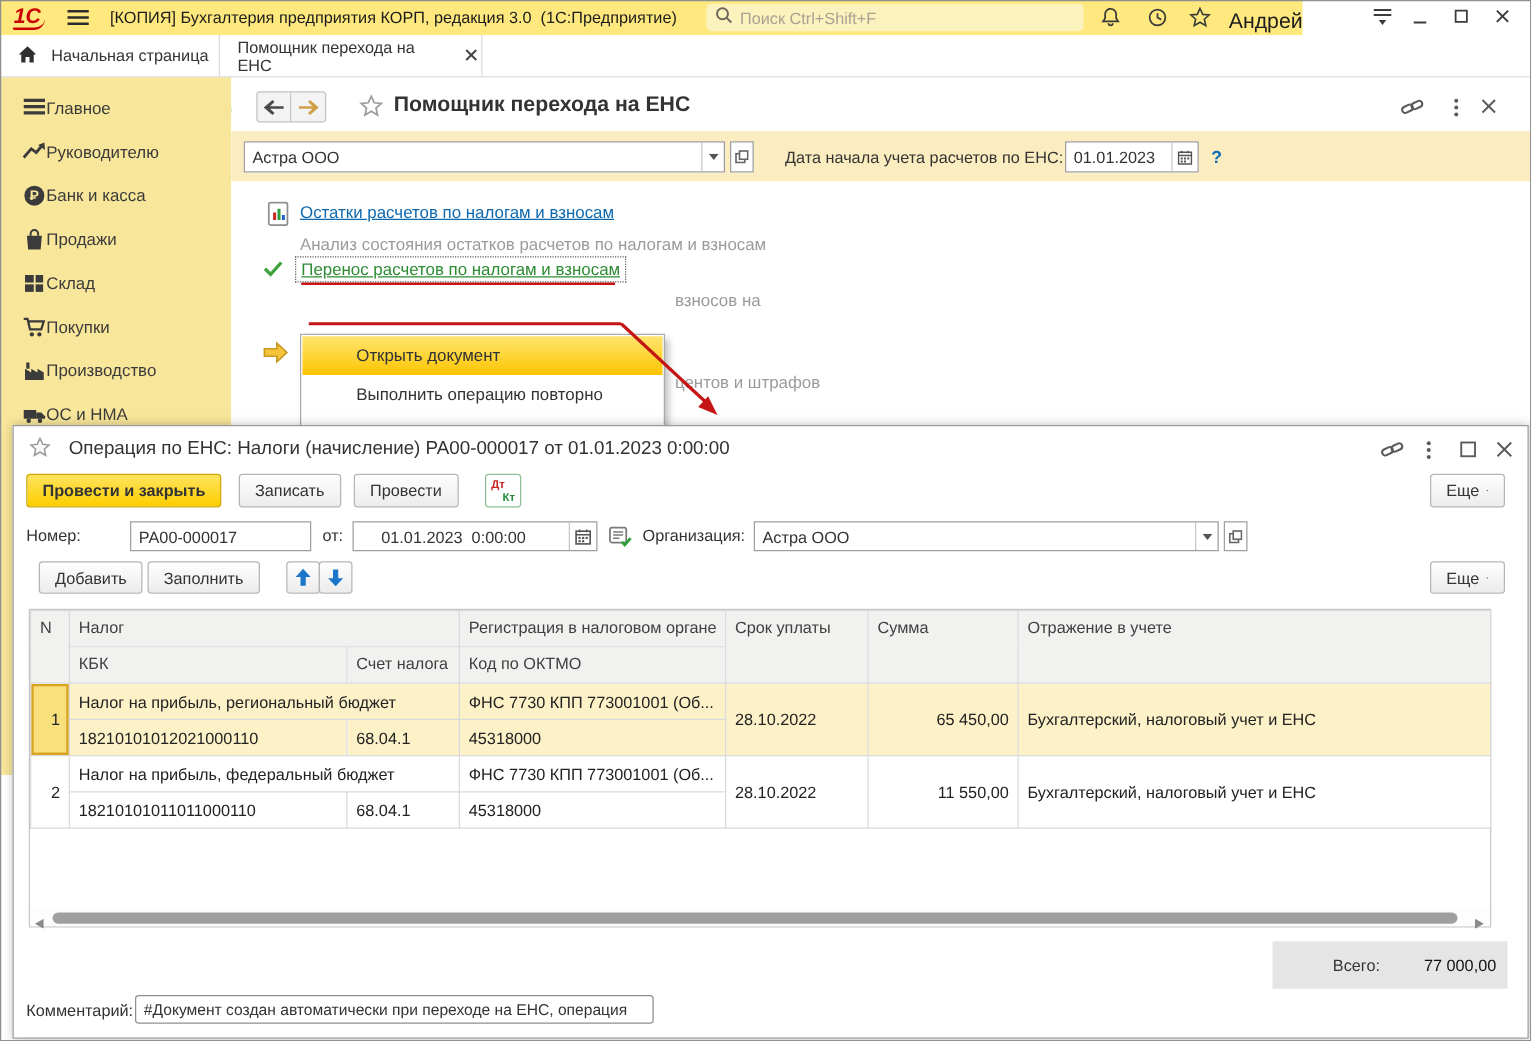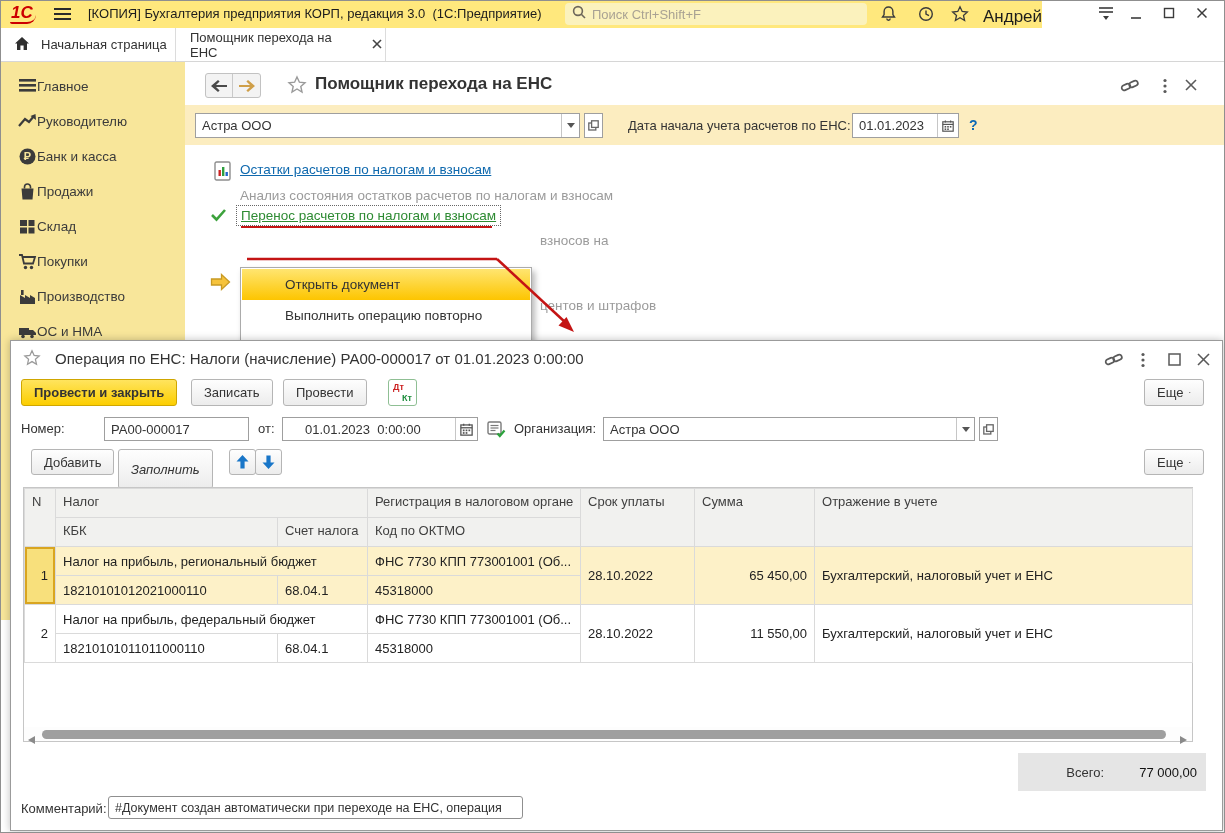--- a/index.html
+++ b/index.html
@@ -469,21 +469,21 @@
     </div>
   </div>
   <div class="mini-btn" style="left:968px; top:76px; height:24px;">
     <svg width="11" height="11" viewBox="0 0 11 11">
         <rect x="0.8" y="3" width="7" height="7" fill="none" stroke="#666" stroke-width="1.3"></rect>
         <rect x="3.6" y="0.8" width="6.6" height="6.6" fill="#fff" stroke="#666" stroke-width="1.3"></rect>
       </svg>
   </div>
 
   <button class="btn" style="left:20px; top:108px; height:26px;">Добавить</button>
-  <button class="btn" style="left:107px; top:108px; height:40px;font-style:italic;">Заполнить</button>
+  <button class="btn" style="left:107px; top:108px; height:26px;">Заполнить</button>
   <button class="btn" style="left:218px; top:108px; width:27px; height:26px; padding:0;">
     <svg width="13" height="14" viewBox="0 0 13 14">
         <path d="M6.5 0 L12.5 6.5 H8.6 V13.5 H4.4 V6.5 H0.5 Z" fill="#1976c8"></path>
       </svg>
   </button>
   <button class="btn" style="left:244px; top:108px; width:27px; height:26px; padding:0;">
     <svg width="13" height="14" viewBox="0 0 13 14">
         <path d="M6.5 14 L12.5 7.5 H8.6 V0.5 H4.4 V7.5 H0.5 Z" fill="#1976c8"></path>
       </svg>
   </button>

